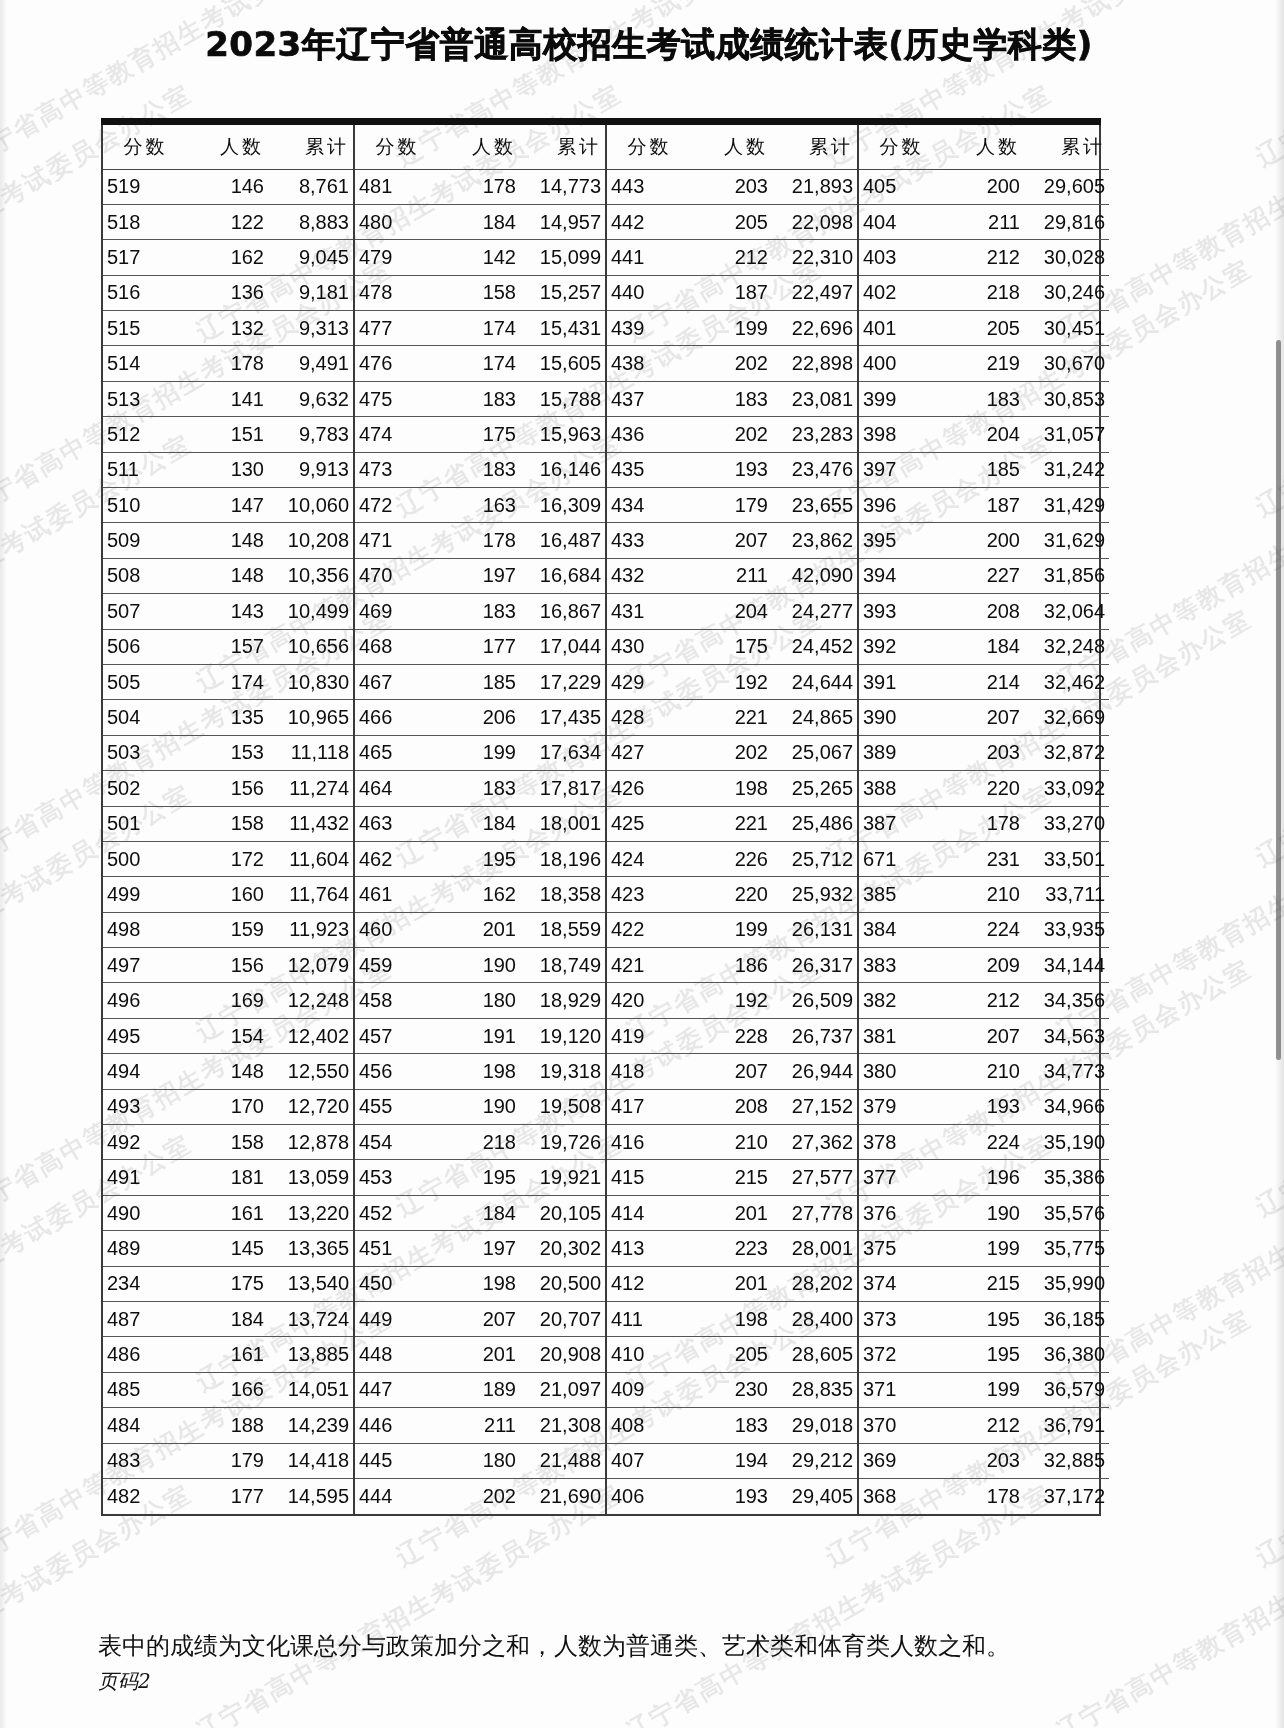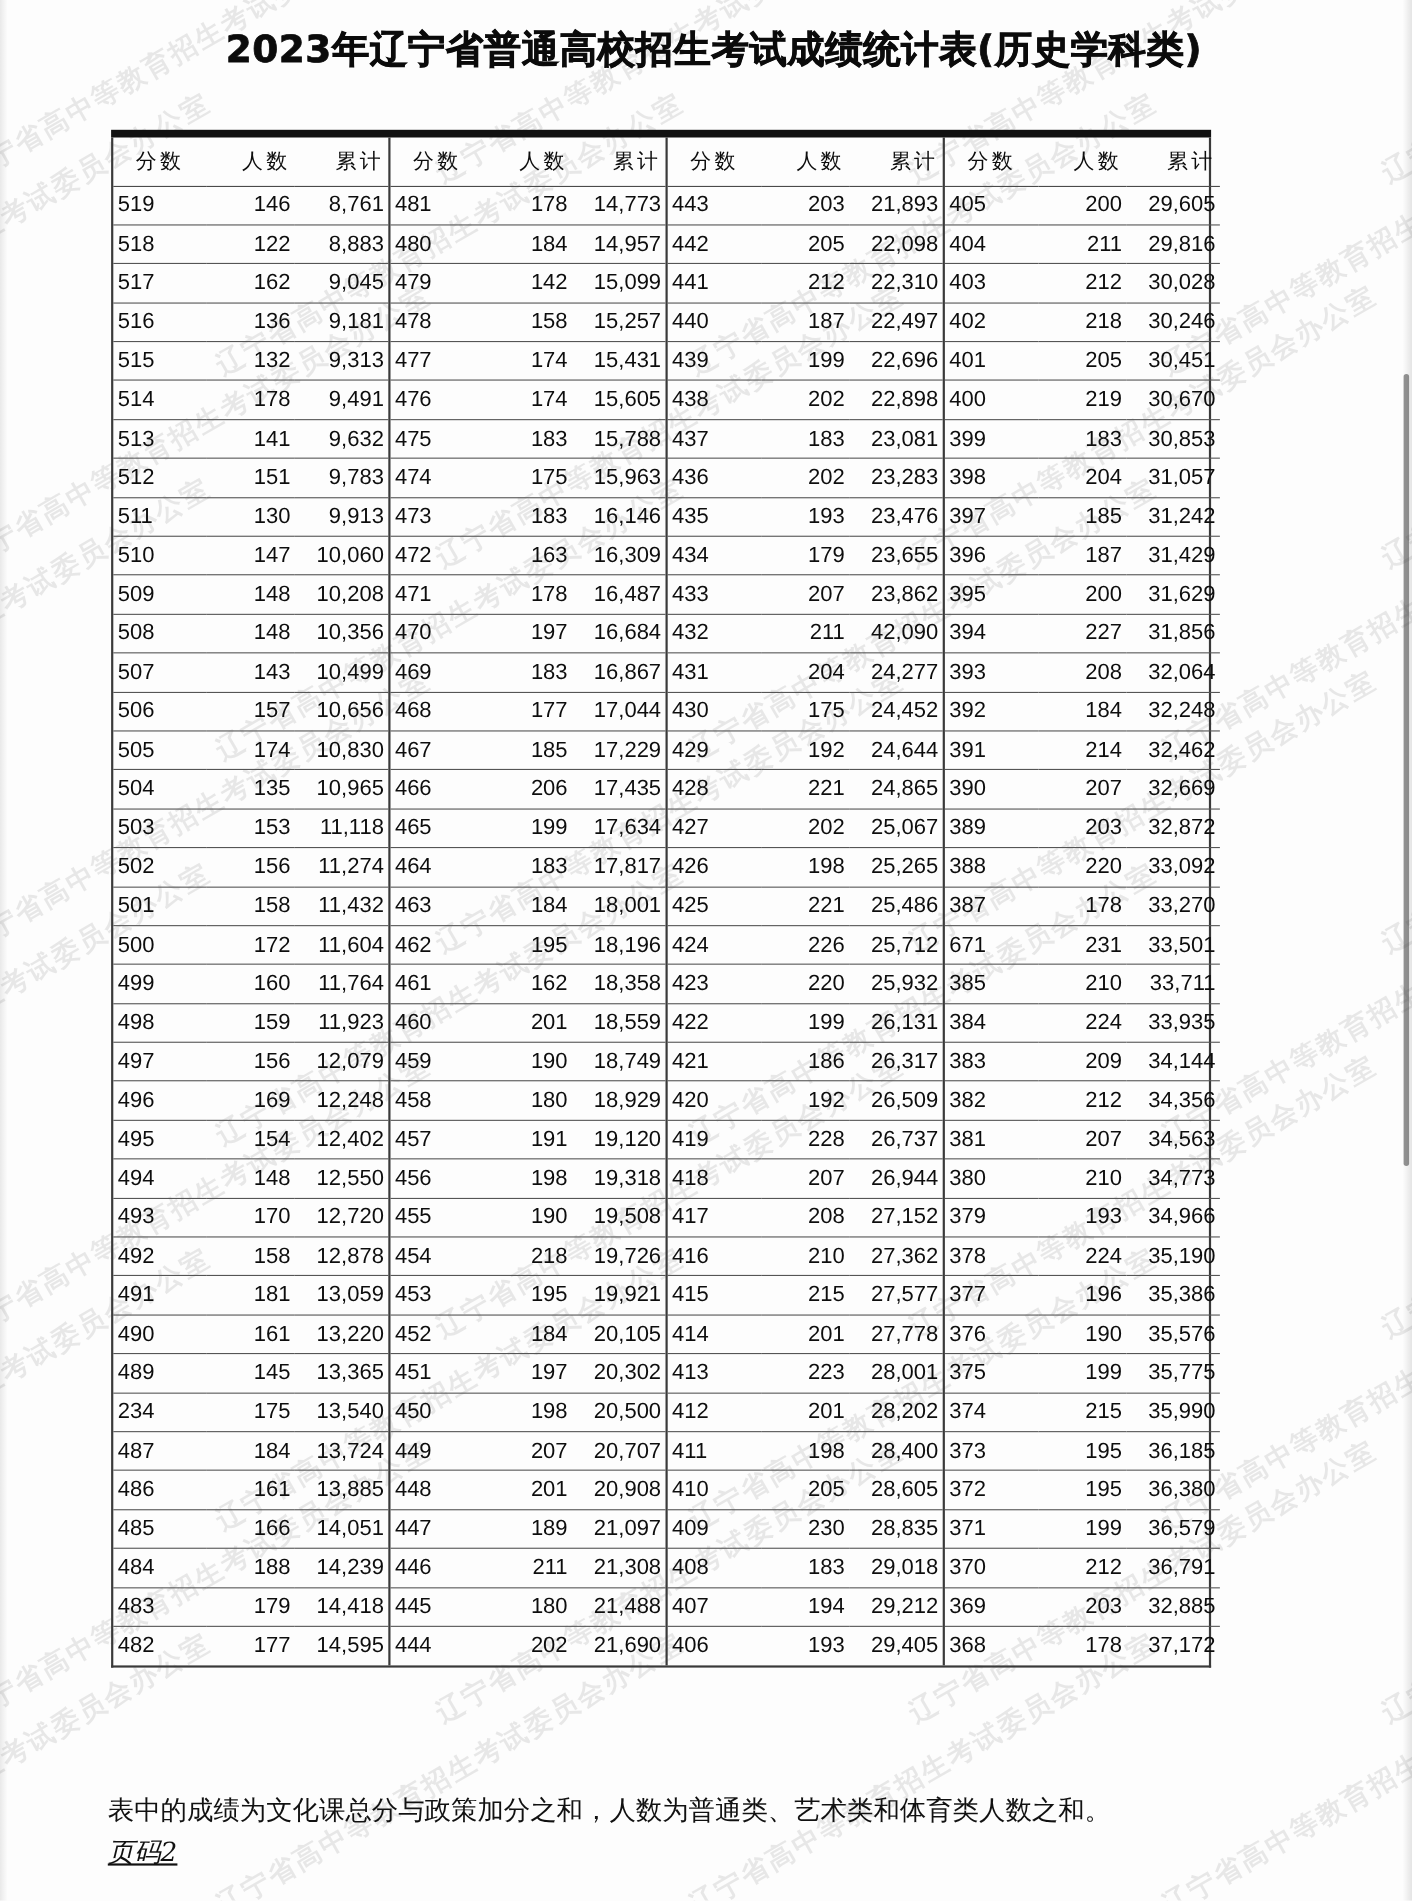--- a/index.html
+++ b/index.html
@@ -135,24 +135,23 @@
     color: #111;
     z-index: 10;
     white-space: nowrap;
   }
   .pagenum {
     position: absolute;
     left: 98px;
     top: 1668px;
     font-family: "DejaVu Serif", serif;
     font-style: italic;
-    font-size: 24px;
+    font-size: 20px;
     color: #111;
     z-index: 10;
-    text-decoration: underline;
   }
   
   .scrollbar-track {
     position: absolute;
     right: 2px;
     top: 0;
     width: 6px;
     height: 1728px;
     z-index: 30;
   }

